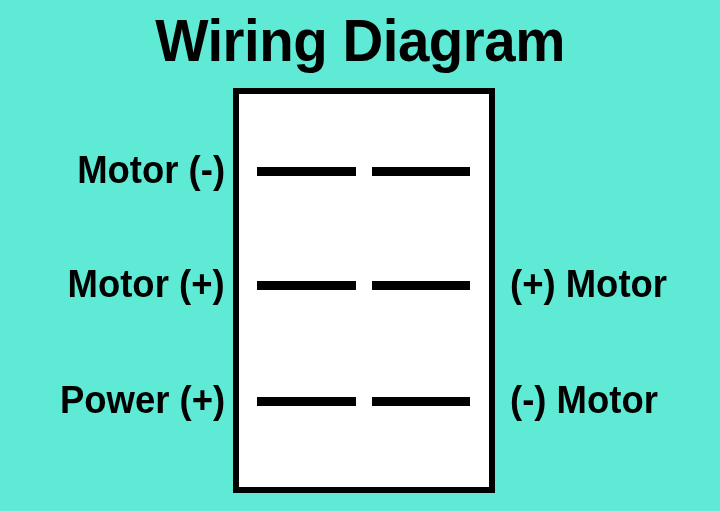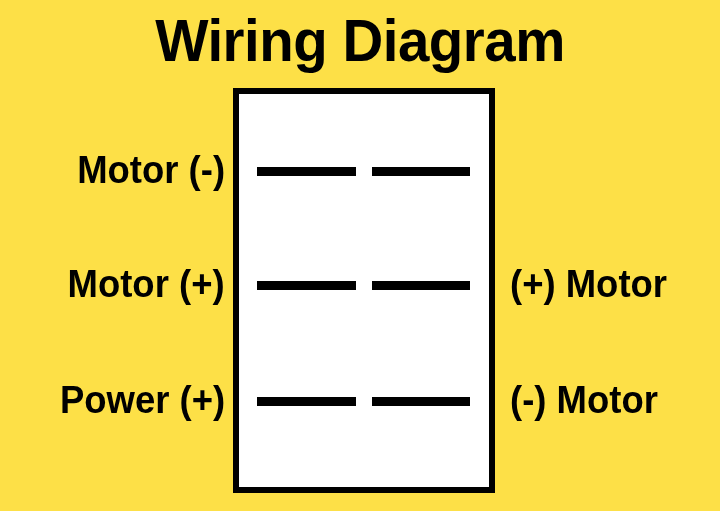--- a/index.html
+++ b/index.html
@@ -10,21 +10,21 @@
   }
   body {
     font-family: "Liberation Sans", sans-serif;
     -webkit-font-smoothing: antialiased;
   }
 
   #canvas {
     position: relative;
     width: 720px;
     height: 511px;
-    background: #fde047;
+    background: #5eead4;
     overflow: hidden;
   }
 
   
   #diagram-title {
     position: absolute;
     left: 0;
     top: 8px;
     width: 720px;
     text-align: center;

